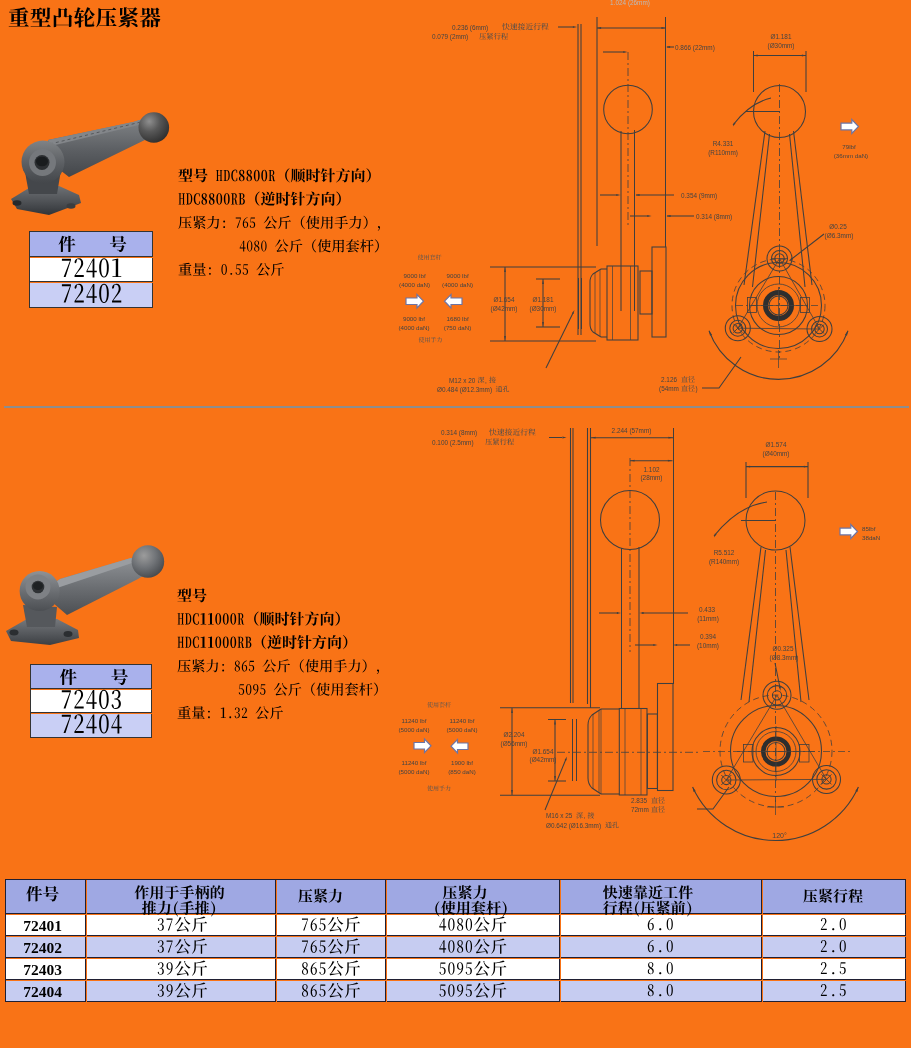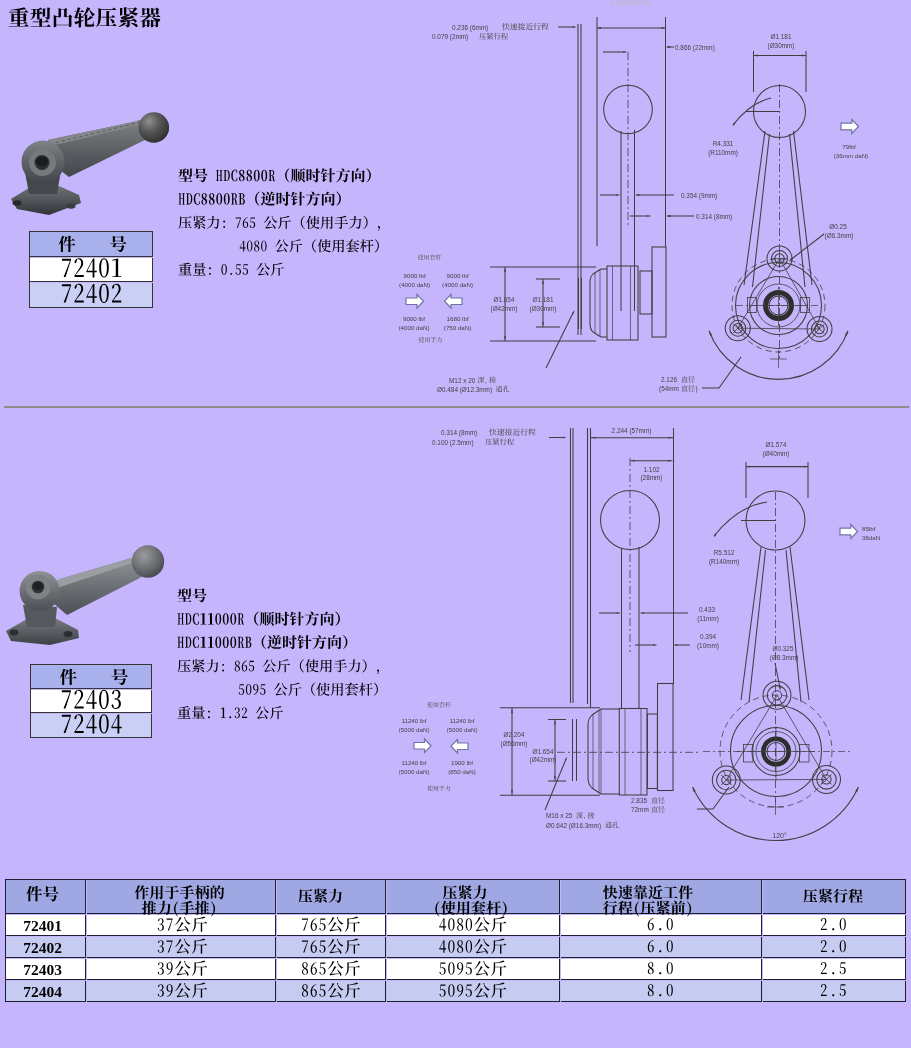--- a/index.html
+++ b/index.html
@@ -1,13 +1,13 @@
 <!DOCTYPE html>
 <html><head><meta charset="utf-8"><style>html,body{margin:0;padding:0;background:#fff}*{box-sizing:border-box}</style></head><body>
-<div style="position:relative;width:911px;height:1048px;background:#c4b5fd;overflow:hidden;font-family:'Liberation Sans',sans-serif">
+<div style="position:relative;width:911px;height:1048px;background:#f97316;overflow:hidden;font-family:'Liberation Sans',sans-serif">
     <svg width="0" height="0" style="position:absolute">
       <defs>
         <path id="g91cd_700" d="M5 63.8H76.7L83.2 71.6Q83.2 71.6 84.4 70.8Q85.6 69.9 87.5 68.5Q89.3 67.2 91.4 65.6Q93.4 64 95.1 62.5Q95 61.8 94.2 61.4Q93.4 61 92.3 61H5.8ZM11.1 12.1H72.7L78.9 19.7Q78.9 19.7 80.1 18.8Q81.3 18 83.1 16.6Q84.9 15.3 86.9 13.7Q88.8 12.2 90.5 10.8Q90.1 9.2 87.7 9.2H11.9ZM3.2 -2.3H77L84.1 6.8Q84.1 6.8 85.4 5.8Q86.7 4.8 88.7 3.2Q90.7 1.6 92.9 -0.2Q95.1 -1.9 96.9 -3.5Q96.5 -5.1 94 -5.1H4ZM75.3 85.2 85.4 74.8Q83.6 73.3 79 75.2Q72.4 74.3 64.2 73.4Q56 72.6 47 72Q38 71.5 28.9 71.2Q19.7 70.9 11 71.1L10.8 72.8Q19.1 73.7 28.1 75Q37.1 76.4 45.8 78Q54.6 79.7 62.2 81.5Q69.8 83.4 75.3 85.2ZM43.6 74.8H55.5V-3H43.6ZM23 25.4H76.4V22.6H23ZM23 38.8H76.5V36H23ZM72 51.9H71L76.5 57.9L88 49.2Q87.5 48.6 86.5 48Q85.5 47.4 84 47.1V21.7Q83.9 21.4 82.3 20.6Q80.6 19.8 78.3 19.2Q76 18.6 74 18.6H72ZM15.8 51.9V56.8L28.4 51.9H75V49.1H27.6V20.4Q27.6 19.9 26.1 19Q24.6 18.1 22.3 17.4Q20 16.7 17.6 16.7H15.8Z"></path>
         <path id="g578b_700" d="M5.3 77.2H41.4L47.1 84.3Q47.1 84.3 48.9 82.9Q50.7 81.6 53.2 79.7Q55.7 77.8 57.6 76Q57.2 74.4 54.9 74.4H6.1ZM3.2 57.8H44.5L50 65.6Q50 65.6 51.8 64.1Q53.5 62.6 55.8 60.5Q58.2 58.4 59.9 56.6Q59.6 55 57.3 55H4ZM59.8 78.8 73.8 77.5Q73.7 76.6 73 76Q72.3 75.3 70.5 75V43.7Q70.5 43.3 69.1 42.7Q67.8 42 65.8 41.6Q63.7 41.1 61.7 41.1H59.8ZM33.5 77.2H44.5V30.7Q44.4 30.3 42 29.3Q39.6 28.2 35.5 28.2H33.5ZM80.7 83.2 95.2 81.9Q95.1 80.8 94.3 80.2Q93.5 79.5 91.8 79.2V39.3Q91.8 35.4 90.9 32.7Q90 30.1 87.1 28.5Q84.2 26.9 78.1 26.3Q77.9 28.9 77.5 30.8Q77.1 32.6 76.2 33.9Q75.2 35.1 73.6 36Q72 36.9 68.9 37.5V38.9Q68.9 38.9 70.1 38.8Q71.4 38.7 73.2 38.6Q75 38.5 76.7 38.4Q78.3 38.3 79 38.3Q80 38.3 80.4 38.6Q80.7 39 80.7 39.8ZM43.8 33 59.4 31.7Q59.3 30.6 58.5 29.9Q57.8 29.2 55.8 28.9V-4.6H43.8ZM12.2 18.2H70.9L77 26.2Q77 26.2 78.2 25.3Q79.4 24.4 81.1 23Q82.8 21.6 84.8 20Q86.7 18.4 88.4 17Q88 15.4 85.5 15.4H13ZM3.1 -3H78.9L85.2 5.2Q85.2 5.2 86.4 4.3Q87.6 3.4 89.4 2Q91.3 0.5 93.3 -1.1Q95.2 -2.7 96.9 -4.2Q96.5 -5.8 94 -5.8H4ZM15 77.2H25.7V60.9Q25.7 56.6 25 51.8Q24.3 47 22.1 42.3Q19.9 37.6 15.5 33.4Q11 29.1 3.4 25.8L2.5 26.8Q8.2 31.8 10.8 37.5Q13.4 43.2 14.2 49.2Q15 55.1 15 60.9Z"></path>
         <path id="g51f8_700" d="M60.7 77.1 64.9 82.2 72.7 73.6Q72.2 73.2 71.1 72.7Q70.1 72.2 68.4 72L69.2 73V69.2H57.6V77.1ZM66.4 74.6 69.2 72.9V41.6H69.7L66.4 37.5L54.6 42.7Q55.5 43.9 57 45.1Q58.5 46.4 59.7 46.9L57.6 43.2V74.6ZM84.7 3.5V0.6H14.6V3.5ZM85.5 44.5V41.6H62.7V44.5ZM42.6 40.4Q42.6 39.9 41.2 39Q39.8 38.1 37.6 37.4Q35.3 36.7 32.9 36.7H31.2V77.1V81.9L43 77.1H63.7V74.3H42.6ZM78.6 44.5 84.1 50.6 95.5 41.8Q95 41.2 94 40.7Q92.9 40.1 91.4 39.7V-3.9Q91.3 -4.3 89.7 -5.1Q88.1 -5.8 85.8 -6.5Q83.6 -7.1 81.6 -7.1H79.6V44.5ZM20.6 -4.4Q20.6 -5 19.2 -5.9Q17.8 -6.8 15.5 -7.5Q13.3 -8.2 10.8 -8.2H9V43.9V48.8L21 43.9H36.7V41.1H20.6Z"></path>
         <path id="g8f6e_700" d="M34.3 -6Q34.3 -6.5 31.9 -7.7Q29.5 -8.9 25.3 -8.9H23.3V38.1H34.3ZM37.9 56.3Q37.8 55.3 37 54.5Q36.3 53.8 34.3 53.6V37.1Q34.3 37.1 32.1 37.1Q29.9 37.1 27.2 37.1H24.8V57.7ZM2.7 17.6Q6.6 18.1 13.5 19.1Q20.4 20.2 29.2 21.7Q38 23.2 47.3 24.9L47.5 23.6Q41.8 20.5 33.1 16.4Q24.4 12.3 11.6 7Q10.8 4.9 9 4.4ZM38.3 45.2Q38.3 45.2 39.8 44Q41.3 42.8 43.3 41.2Q45.4 39.5 47 37.9Q46.6 36.3 44.3 36.3H10L9.2 39.1H33.6ZM38.4 72.2Q38.4 72.2 40.1 70.9Q41.8 69.7 44.2 67.8Q46.5 66 48.5 64.3Q48.1 62.7 45.8 62.7H3.5L2.7 65.5H33ZM33 80.8Q32.6 79.9 31.6 79.2Q30.5 78.5 28.3 78.9L29.5 80.8Q28.6 77.9 27.3 73.5Q26 69.2 24.4 64.2Q22.8 59.2 21.2 54.1Q19.5 48.9 17.9 44.3Q16.4 39.7 15.1 36.3H15.9L11.6 31.5L1.3 38.5Q2.5 39.4 4.3 40.3Q6.2 41.2 7.8 41.7L4.2 38Q5.7 41.3 7.3 46Q9 50.7 10.8 56.1Q12.5 61.5 14.1 66.8Q15.8 72.2 17 76.8Q18.3 81.5 18.9 84.6ZM90 35.5Q89.3 34.7 88.3 34.5Q87.3 34.3 85.4 35Q78.7 30.2 71.5 26.8Q64.4 23.4 57.9 21.6L57.2 22.9Q60.4 25.5 64 29.1Q67.6 32.7 71.2 37Q74.8 41.2 77.8 45.6ZM65.9 49.7Q65.8 48.8 65.1 48.1Q64.3 47.4 62.7 47.2V6.6Q62.7 5.2 63.4 4.7Q64.2 4.2 66.7 4.2H76Q78.6 4.2 80.7 4.2Q82.8 4.2 83.9 4.3Q85.6 4.4 86.5 5.7Q87.3 7.1 88.4 10.9Q89.5 14.7 90.8 19.4H91.9L92.2 5.2Q94.5 4.3 95.3 3.2Q96.1 2.2 96.1 0.8Q96.1 -1.5 94.3 -3Q92.5 -4.4 88 -5.2Q83.4 -5.9 75 -5.9H64.6Q59.6 -5.9 56.9 -5Q54.2 -4.2 53.2 -2.1Q52.1 0.1 52.1 3.9V51.1ZM72.6 79.6Q74.8 73.6 78.9 68.4Q83 63.2 88.1 59.2Q93.1 55.1 98 52.3L97.8 50.9Q94.5 49.2 92.4 46.7Q90.3 44.3 89.8 41.2Q85.3 45.6 81.6 51.7Q78 57.7 75.3 64.6Q72.6 71.5 70.8 78.4ZM73.1 78.3Q70.4 72.2 66.1 65.5Q61.9 58.8 56.2 52.6Q50.6 46.5 44 42.1L43 42.9Q46.4 47.1 49.5 52.5Q52.5 57.9 55 63.7Q57.5 69.5 59.3 75.2Q61.1 80.8 62.1 85.4L77.2 80.6Q77 79.6 76.1 79.1Q75.2 78.5 73.1 78.3Z"></path>
         <path id="g538b_700" d="M66.8 31.7Q74.3 30.5 78.8 28.2Q83.3 25.8 85.4 22.9Q87.5 20.1 87.5 17.4Q87.6 14.8 86.2 12.9Q84.8 11.1 82.4 10.7Q80.1 10.4 77.3 12.2Q76.5 15.5 74.7 18.9Q72.9 22.4 70.6 25.6Q68.3 28.7 66 31ZM65.7 65.8Q65.6 64.7 64.8 64Q64 63.3 62.1 63V-1.4H50.3V67.2ZM85.9 9.3Q85.9 9.3 87.1 8.3Q88.2 7.3 90.1 5.8Q91.9 4.2 93.8 2.4Q95.8 0.7 97.4 -0.9Q97.3 -1.7 96.5 -2.1Q95.8 -2.5 94.7 -2.5H17.3L16.5 0.4H79.4ZM80.4 48.4Q80.4 48.4 81.5 47.5Q82.6 46.6 84.2 45.2Q85.9 43.7 87.7 42.1Q89.5 40.5 90.9 39Q90.5 37.4 88.2 37.4H28.8L28 40.3H74.5ZM13.2 76.2V80.9L26.9 75.2H25.1V50Q25.1 43.2 24.6 35.4Q24.1 27.7 22.1 19.9Q20.1 12.1 15.7 4.8Q11.4 -2.5 3.9 -8.4L2.9 -7.7Q7.7 0.8 9.9 10.5Q12.1 20.3 12.6 30.4Q13.2 40.5 13.2 50V75.2ZM84.4 83.4Q84.4 83.4 85.6 82.5Q86.8 81.6 88.6 80.1Q90.4 78.7 92.4 77Q94.4 75.4 96 73.9Q95.9 73.1 95.1 72.7Q94.3 72.3 93.2 72.3H20.8V75.2H78.1Z"></path>
         <path id="g7d27_700" d="M25.9 80.8Q25.8 79.8 25.1 79.1Q24.3 78.3 22.2 78.1V51.2Q22.2 50.5 20.8 49.4Q19.3 48.4 17.2 47.6Q15 46.8 12.9 46.8H11.7V81.9ZM51.7 79.2Q55.3 72.5 62 67.7Q68.7 63 77.5 60.3Q86.3 57.5 96 56.8L95.9 55.6Q92.8 54.6 90.4 51.9Q88.1 49.1 87.3 44.9Q77.5 47.5 70.4 51.8Q63.2 56.1 58.3 62.7Q53.4 69.3 50.4 78.6ZM75.8 79.4 82.2 85.3 92.4 76.5Q91.6 75.3 88.5 75.1Q82.3 64.7 70.6 58Q59 51.3 42.9 48.4L42.3 49.8Q55 54.3 64 61.8Q73.1 69.4 77 79.4ZM83.5 79.4V76.5H45.7L44.8 79.4ZM44.8 84.3Q44.7 83.3 43.9 82.6Q43.1 81.8 41.1 81.5V51.7Q41.1 51 39.6 49.9Q38 48.8 35.8 48Q33.6 47.2 31.4 47.2H30.1V85.4ZM56.8 3.5Q56.8 -0.1 55.9 -2.8Q55 -5.4 52 -7Q49 -8.6 42.8 -9Q42.7 -6.6 42.4 -4.8Q42 -3 41.1 -1.9Q40.2 -0.9 38.7 -0Q37.1 0.9 33.9 1.4V2.7Q33.9 2.7 35.1 2.6Q36.3 2.5 38 2.4Q39.7 2.3 41.3 2.2Q42.9 2.1 43.5 2.1Q44.6 2.1 44.9 2.6Q45.3 3 45.3 3.8V22.2H56.8ZM80 38.8Q79.4 37.9 77.8 37.6Q76.2 37.3 73.6 38.6L77.1 38.8Q72.6 36.7 65.7 34.2Q58.7 31.8 50.4 29.4Q42 27.1 33.3 25.1Q24.6 23.1 16.8 21.8L16.8 22.7H20.9Q20.5 18 19.2 15.6Q17.8 13.2 16.1 12.5L11.4 24.2Q11.4 24.2 13 24.4Q14.6 24.5 15.7 24.9Q20.9 25.9 26.8 27.8Q32.7 29.7 38.7 32.2Q44.6 34.6 50.1 37.2Q55.5 39.8 60 42.3Q64.5 44.9 67.2 47ZM57.6 45.3Q57.1 44.6 55.6 44.4Q54.1 44.1 51.8 45.5L55.1 45.6Q52.4 44.3 48.2 42.9Q44.1 41.5 39.1 40.1Q34.1 38.7 28.8 37.6Q23.6 36.4 18.8 35.7L18.7 36.7H22.6Q22.2 32.9 21 31Q19.9 29.1 18.6 28.6L14.5 38.1Q14.5 38.1 15.6 38.3Q16.6 38.5 17.5 38.7Q21.3 39.6 25.6 41.3Q29.9 43.1 34 45.3Q38.1 47.5 41.5 49.7Q44.8 51.9 46.7 53.4ZM14.9 23.7Q19 23.6 25.6 23.8Q32.1 23.9 40.5 24Q48.8 24.1 58.3 24.4Q67.8 24.7 77.8 25L77.9 23.2Q68.1 21.5 52.6 19.2Q37.1 16.9 17.7 14.5ZM17 38Q20.8 37.9 27.4 38.1Q34 38.2 42.2 38.5Q50.5 38.7 59.2 39.1L59.3 37.4Q52.9 36.2 42.4 34.3Q31.9 32.3 19.5 30.5ZM41.6 7.6Q41.2 6.9 40.4 6.6Q39.5 6.4 37.9 6.7Q34.2 4 29.1 1.5Q23.9 -1.1 17.9 -3.2Q11.9 -5.3 5.6 -6.5L4.8 -5.2Q9.8 -2.7 14.6 0.8Q19.4 4.3 23.4 8.1Q27.5 11.9 29.8 15.2ZM62 12.4Q71.3 12.5 77.6 10.9Q83.8 9.3 87.5 6.8Q91.1 4.3 92.5 1.6Q93.9 -1.2 93.4 -3.4Q93 -5.6 91 -6.8Q89 -7.9 85.9 -7.2Q83.2 -3.9 79 -0.4Q74.7 3.1 70.1 6.3Q65.4 9.4 61.3 11.5ZM64.6 33Q72.4 32.5 77.4 30.7Q82.5 28.9 85.2 26.4Q87.9 23.9 88.7 21.4Q89.5 18.8 88.7 16.9Q87.9 14.9 86 14.1Q84 13.3 81.2 14.4Q79.5 17.5 76.6 20.8Q73.6 24.1 70.2 27.1Q66.8 30 63.8 32.1Z"></path>
         <path id="g5668_700" d="M59.8 54.1Q65.1 54 68.3 52.8Q71.4 51.7 72.7 50Q73.9 48.3 73.8 46.6Q73.7 44.8 72.5 43.6Q71.4 42.4 69.5 42.1Q67.6 41.9 65.5 43.2Q64.9 45.9 63 48.8Q61 51.7 59 53.4ZM57.7 42.1Q63.6 36.5 73.7 33.4Q83.7 30.4 98 29.5L97.9 28.4Q96 27.2 94.8 24.3Q93.6 21.3 93.2 17.2Q83.4 19.9 76.5 23.5Q69.7 27 65 31.6Q60.3 36.1 56.6 41.6ZM55.9 49.7Q55.3 47.7 51.9 48Q48.3 41.9 42.1 36.1Q35.8 30.4 26.3 25.6Q16.7 20.8 3.3 17.5L2.7 18.7Q14 23.2 21.7 29.2Q29.3 35.1 34.2 41.7Q39.1 48.3 41.7 54.5ZM85.8 49.8Q85.8 49.8 86.9 49Q88.1 48.1 89.8 46.8Q91.6 45.4 93.5 43.8Q95.4 42.3 97 40.9Q96.6 39.3 94.2 39.3H4.2L3.3 42.1H79.7ZM74.9 23 80.1 28.6 90.9 20.4Q90.5 19.8 89.5 19.2Q88.4 18.6 86.8 18.3V-4.9Q86.8 -5.2 85.3 -5.9Q83.7 -6.5 81.6 -7Q79.5 -7.6 77.8 -7.6H75.9V23ZM64.2 -5.2Q64.2 -5.6 62.8 -6.4Q61.5 -7.3 59.4 -7.9Q57.3 -8.5 55 -8.5H53.5V23V27.4L64.6 23H80.7V20.1H64.2ZM80.9 1.2V-1.7H58.4V1.2ZM34.8 23 39.9 28.3 50.3 20.4Q49.8 19.9 48.9 19.4Q47.9 18.8 46.5 18.5V-4Q46.5 -4.4 45 -5.1Q43.5 -5.9 41.5 -6.5Q39.5 -7.1 37.7 -7.1H35.8V23ZM24.8 -5.9Q24.8 -6.4 23.5 -7.2Q22.2 -7.9 20.1 -8.6Q18.1 -9.2 15.9 -9.2H14.3V23V23.3L18.2 25.8L25.2 23H40.6V20.1H24.8ZM41.3 1.2V-1.7H19.3V1.2ZM76.6 77.6 81.7 83.3 92.6 75Q92.1 74.4 91.1 73.8Q90 73.2 88.4 72.9V53.2Q88.4 52.9 86.9 52.3Q85.3 51.7 83.2 51.2Q81.1 50.6 79.4 50.6H77.6V77.6ZM65.3 54.3Q65.3 53.9 63.9 53.1Q62.6 52.3 60.5 51.7Q58.3 51 56.1 51H54.6V77.6V82L65.7 77.6H82.1V74.8H65.3ZM82.4 58.5V55.7H59.4V58.5ZM34.3 77.6 39.2 83 49.7 75.1Q49.3 74.6 48.3 74.1Q47.3 73.5 45.9 73.2V55Q45.9 54.6 44.4 53.9Q43 53.2 40.9 52.6Q38.9 52 37.1 52H35.3V77.6ZM23.7 51Q23.7 50.6 22.4 49.8Q21.1 49 19.1 48.4Q17 47.8 14.8 47.8H13.3V77.6V82L24.2 77.6H39.8V74.8H23.7ZM40.7 58.5V55.7H18.2V58.5Z"></path>
         <path id="g53f7_700" d="M40.8 40.6Q39.9 38.3 38.4 34.9Q36.9 31.5 35.4 28.1Q33.8 24.7 32.7 22.5H33.5L29 17.4L17.8 24.4Q19 25.5 21.1 26.5Q23.1 27.4 24.8 27.8L20.7 24.3Q21.9 26.4 23.3 29.5Q24.7 32.6 25.9 35.7Q27.1 38.8 27.6 40.6ZM71 25.3 77 30.9 87.4 22.2Q86.4 20.9 83.3 20.6Q82.3 14.1 80.8 8.8Q79.2 3.5 77 -0.3Q74.9 -4 72.1 -5.7Q69.5 -7.3 66.2 -8.1Q62.8 -8.9 57.9 -8.8Q58 -6.5 57.5 -4.6Q57 -2.6 55.5 -1.4Q53.9 0 50.5 1.2Q47.1 2.3 43.1 3L43.2 4.2Q46.2 4 49.9 3.7Q53.5 3.5 56.7 3.3Q59.8 3.1 61 3.1Q62.4 3.1 63.3 3.3Q64.1 3.5 64.9 4Q66.4 5 67.7 8Q69 11 70.2 15.5Q71.3 20 72.1 25.3ZM77 25.3V22.5H27.3L28.4 25.3ZM86 50.2Q86 50.2 87.2 49.3Q88.3 48.4 90.1 46.9Q91.8 45.4 93.8 43.7Q95.7 42.1 97.2 40.6Q96.9 39 94.4 39H4.4L3.6 41.9H79.8ZM67.1 78.7 72.5 84.7 84.1 76Q83.7 75.4 82.6 74.8Q81.6 74.2 80 73.9V50.8Q80 50.5 78.3 49.8Q76.6 49.2 74.4 48.7Q72.1 48.1 70.1 48.1H68.1V78.7ZM32.3 49.6Q32.3 49.1 30.8 48.2Q29.3 47.3 27 46.6Q24.7 45.9 22.2 45.9H20.5V78.7V83.6L33 78.7H75.4V75.8H32.3ZM75.1 56.3V53.5H27.5V56.3Z"></path>

